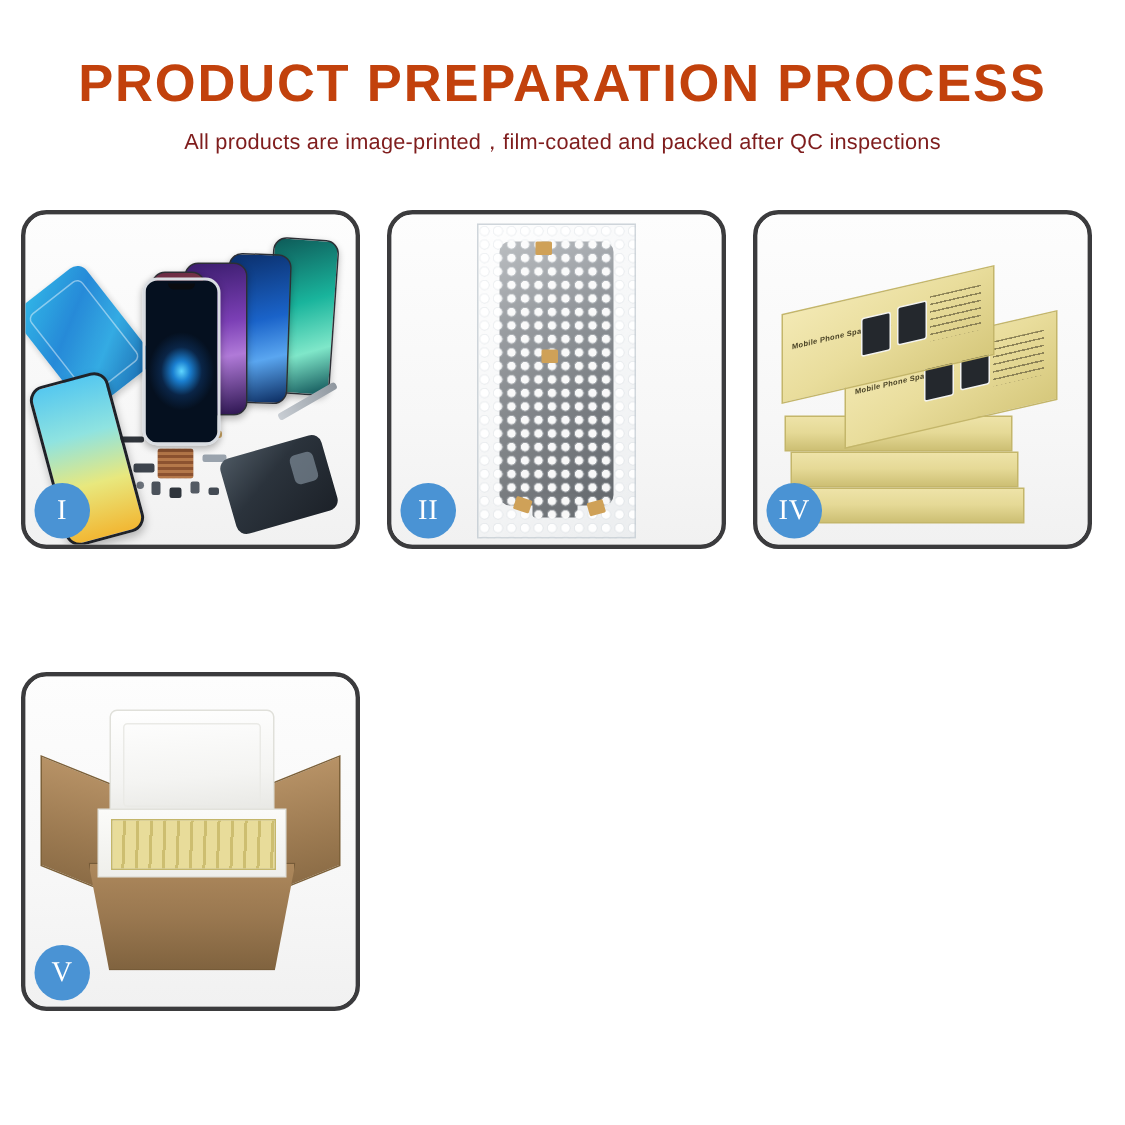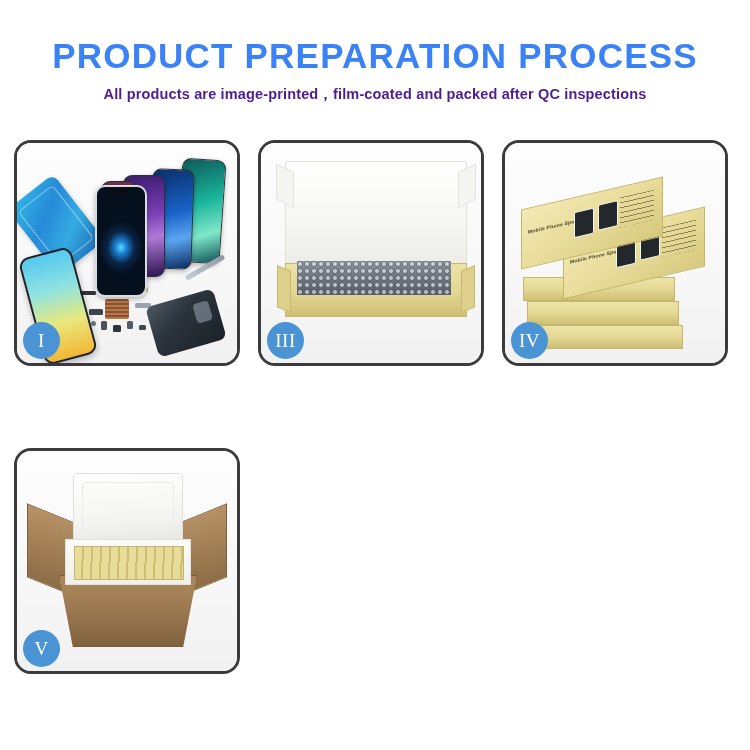--- a/index.html
+++ b/index.html
@@ -28,30 +28,30 @@
     top: 38px;
     left: 0;
     width: 750px;
     text-align: center;
   }
   .title {
     font-family: "Liberation Sans", sans-serif;
     font-size: 35px;
     font-weight: 700;
     letter-spacing: 1.2px;
-    color: #3b82f6;
+    color: #c2410c;
     line-height: 1.05;
     white-space: nowrap;
   }
   .subtitle {
     margin-top: 10px;
     font-family: "Liberation Sans", sans-serif;
     font-size: 14.5px;
-    font-weight: 700;
-    color: #4c1d95;
+    font-weight: 400;
+    color: #7f1d1d;
     letter-spacing: 0.15px;
     white-space: nowrap;
   }
 
   
   .grid {
     position: absolute;
     top: 140px;
     left: 14px;
     width: 722px;
@@ -525,29 +525,32 @@
           <span class="pt s2"></span>
           <span class="pt s3"></span>
           <span class="pt s4"></span>
           <span class="pt s5"></span>
           <span class="pt s6"></span>
         </div>
       </div>
       <div class="badge">I</div>
     </div>
 
-
     <div class="panel">
       <div class="stage">
-        <div class="p3-lid"></div>
-        <div class="p3-tray"></div>
-        <div class="p3-wrap"></div>
+        <div class="p2-lcd"></div>
+        <div class="p2-bag"></div>
+        <span class="p2-tape t1"></span>
+        <span class="p2-tape t2"></span>
+        <span class="p2-tape t3"></span>
+        <span class="p2-tape t4"></span>
       </div>
-      <div class="badge">III</div>
+      <div class="badge">II</div>
     </div>
+
 
     <div class="panel">
       <div class="stage">
         <div class="p4-stack">
           <div class="p4-box b3"></div>
           <div class="p4-box b2"></div>
           <div class="p4-box b1"></div>
           <div class="p4-top t2">
             <span class="p4-label">Mobile Phone Spare Parts</span>
             <span class="p4-thumb a"></span>

